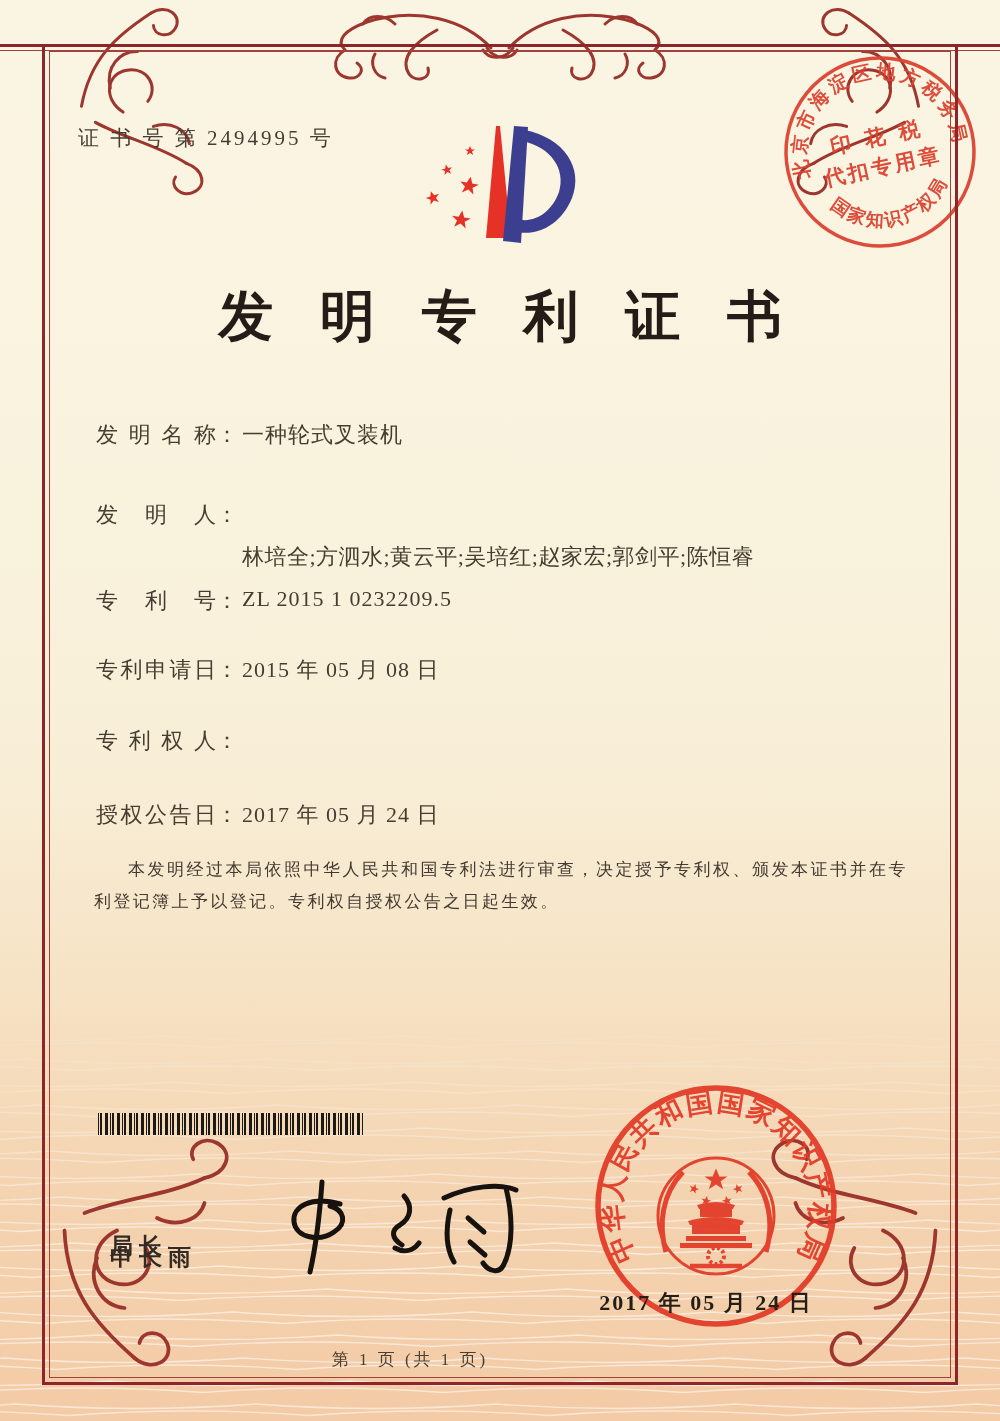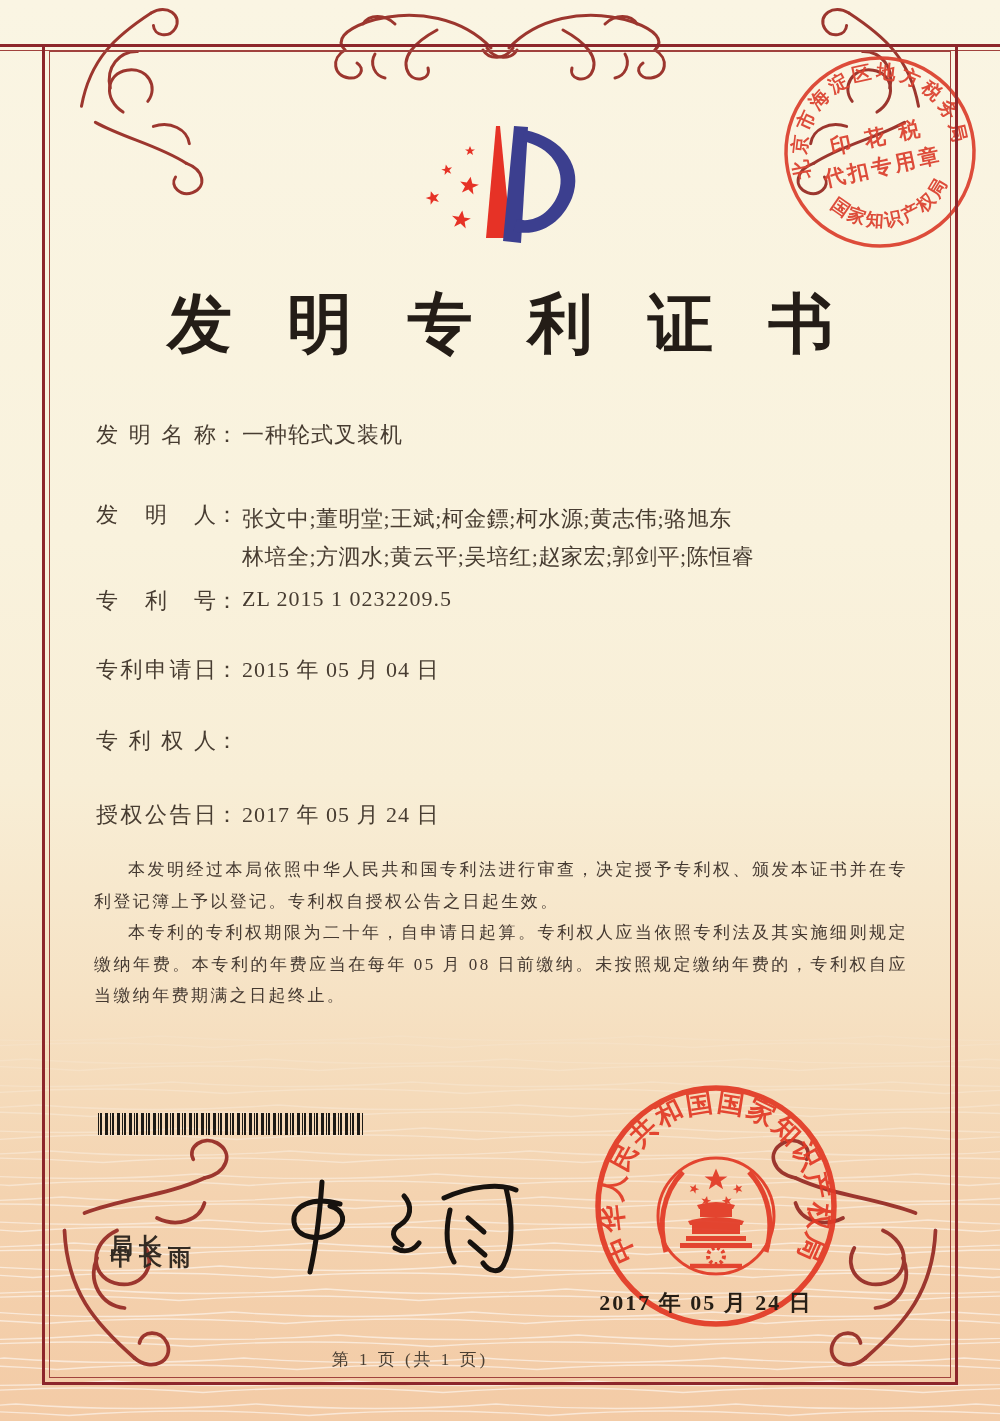--- a/index.html
+++ b/index.html
@@ -11,21 +11,21 @@
   svg{display:block}
   #art{position:absolute;left:0;top:0;pointer-events:none;}
   
   .toprule{position:absolute;left:0;top:44px;width:1000px;height:3px;background:#8d262b;}
   .toprule2{position:absolute;left:0;top:50px;width:1000px;height:1px;background:#a1423d;}
   
   .frame{position:absolute;left:42px;top:44px;width:916px;height:1341px;box-sizing:border-box;border:3px solid #8d262b;}
   .frame-inner{position:absolute;inset:4px;border:1px solid #a1423d;}
   
   .cert-no{position:absolute;left:78px;top:124px;font-size:21px;letter-spacing:3px;color:#473c31;}
-  .doc-title{position:absolute;left:0;top:280px;width:1000px;text-align:center;font-size:65px;font-weight:700;
+  .doc-title{position:absolute;left:0;top:280px;width:1000px;text-align:center;font-size:55px;font-weight:700;
     letter-spacing:0.85em;padding-left:0.85em;box-sizing:border-box;color:#241d17;}
   .fld{position:absolute;left:96px;font-size:22px;color:#473c31;display:flex;align-items:flex-start;white-space:nowrap;}
   .fld-label{display:inline-block;width:120px;text-align:justify;text-align-last:justify;}
   .fld-colon{display:inline-block;width:26px;text-align:left;}
   .fld-value{letter-spacing:1px;}
   .inv-lines{line-height:38px;letter-spacing:0.5px;}
   .paras{position:absolute;left:94px;top:854px;width:814px;}
   .paras p{margin:0;font-size:17px;line-height:31.5px;letter-spacing:2.4px;text-indent:2em;text-align:justify;color:#443931;}
   .director-title{position:absolute;left:110px;top:1192px;font-size:23px;font-weight:700;letter-spacing:6px;
     font-family:"Liberation Sans","DejaVu Sans",sans-serif;color:#332b23;margin-top:39px;}
@@ -189,64 +189,64 @@
       <path d="M 218 74 L 233 87"></path>
     </g>
   </svg>
 
   <div class="toprule"></div>
   <div class="toprule2"></div>
   <div class="frame">
     <div class="frame-inner"></div>
   </div>
 
+  <div class="cert-no">证 书 号 第 2494995 号</div>
 
   <div class="doc-title">发明专利证书</div>
 
   <div class="fld" style="top:420px">
     <span class="fld-label">发明名称</span>
       <span class="fld-colon">：</span>
       <span class="fld-value">一种轮式叉装机</span>
   </div>
 
   <div class="fld" style="top:500px">
     <span class="fld-label">发明人</span>
       <span class="fld-colon">：</span>
     <span class="inv-lines">
-      <span>张文中;董明堂;王斌;柯金鏢;柯水源;黄志伟;骆旭东</span><br>
+      <br>
       <span>林培全;方泗水;黄云平;吴培红;赵家宏;郭剑平;陈恒睿</span>
     </span>
   </div>
 
   <div class="fld" style="top:586px">
     <span class="fld-label">专利号</span>
       <span class="fld-colon">：</span>
       <span class="fld-value">ZL 2015 1 0232209.5</span>
   </div>
 
   <div class="fld" style="top:655px">
     <span class="fld-label">专利申请日</span>
       <span class="fld-colon">：</span>
-      <span class="fld-value">2015 年 05 月 04 日</span>
+      <span class="fld-value">2015 年 05 月 08 日</span>
   </div>
 
   <div class="fld" style="top:726px">
     <span class="fld-label">专利权人</span>
       <span class="fld-colon">：</span>
   </div>
 
   <div class="fld" style="top:800px">
     <span class="fld-label">授权公告日</span>
       <span class="fld-colon">：</span>
       <span class="fld-value">2017 年 05 月 24 日</span>
   </div>
 
   <div class="paras">
     <p>本发明经过本局依照中华人民共和国专利法进行审查，决定授予专利权、颁发本证书并在专利登记簿上予以登记。专利权自授权公告之日起生效。</p>
-    <p>本专利的专利权期限为二十年，自申请日起算。专利权人应当依照专利法及其实施细则规定缴纳年费。本专利的年费应当在每年 05 月 08 日前缴纳。未按照规定缴纳年费的，专利权自应当缴纳年费期满之日起终止。</p>
   </div>
 
   <div class="barcode" id="barcode">
       <b style="width: 1px; margin-right: 1px;"></b>
       <b style="width: 2px; margin-right: 3px;"></b>
       <b style="width: 3px; margin-right: 2px;"></b>
       <b style="width: 1px; margin-right: 1px;"></b>
       <b style="width: 2px; margin-right: 3px;"></b>
       <b style="width: 3px; margin-right: 2px;"></b>
       <b style="width: 1px; margin-right: 1px;"></b>

